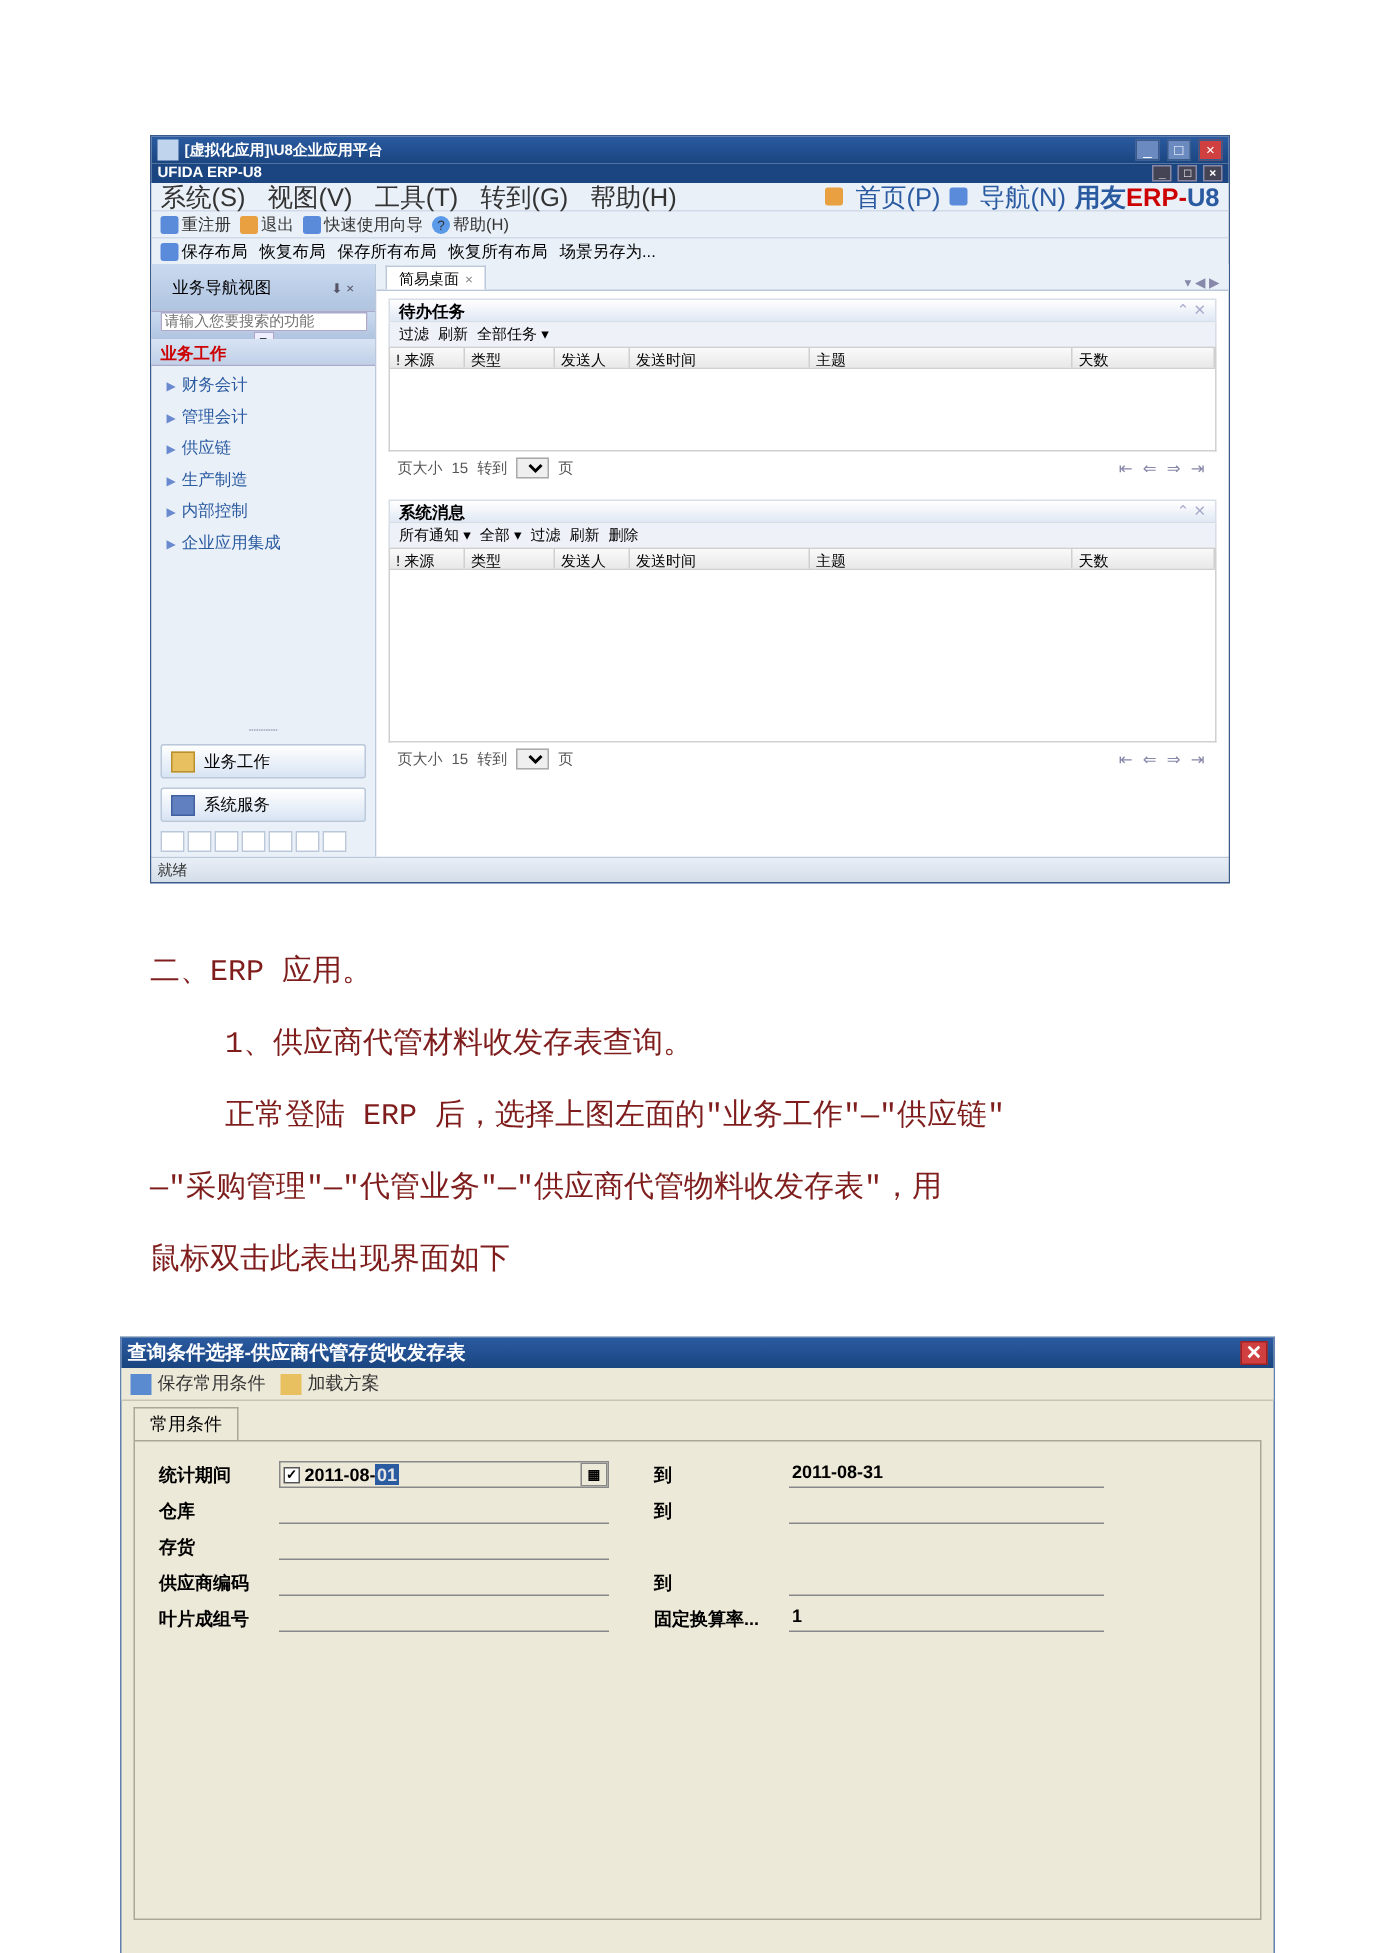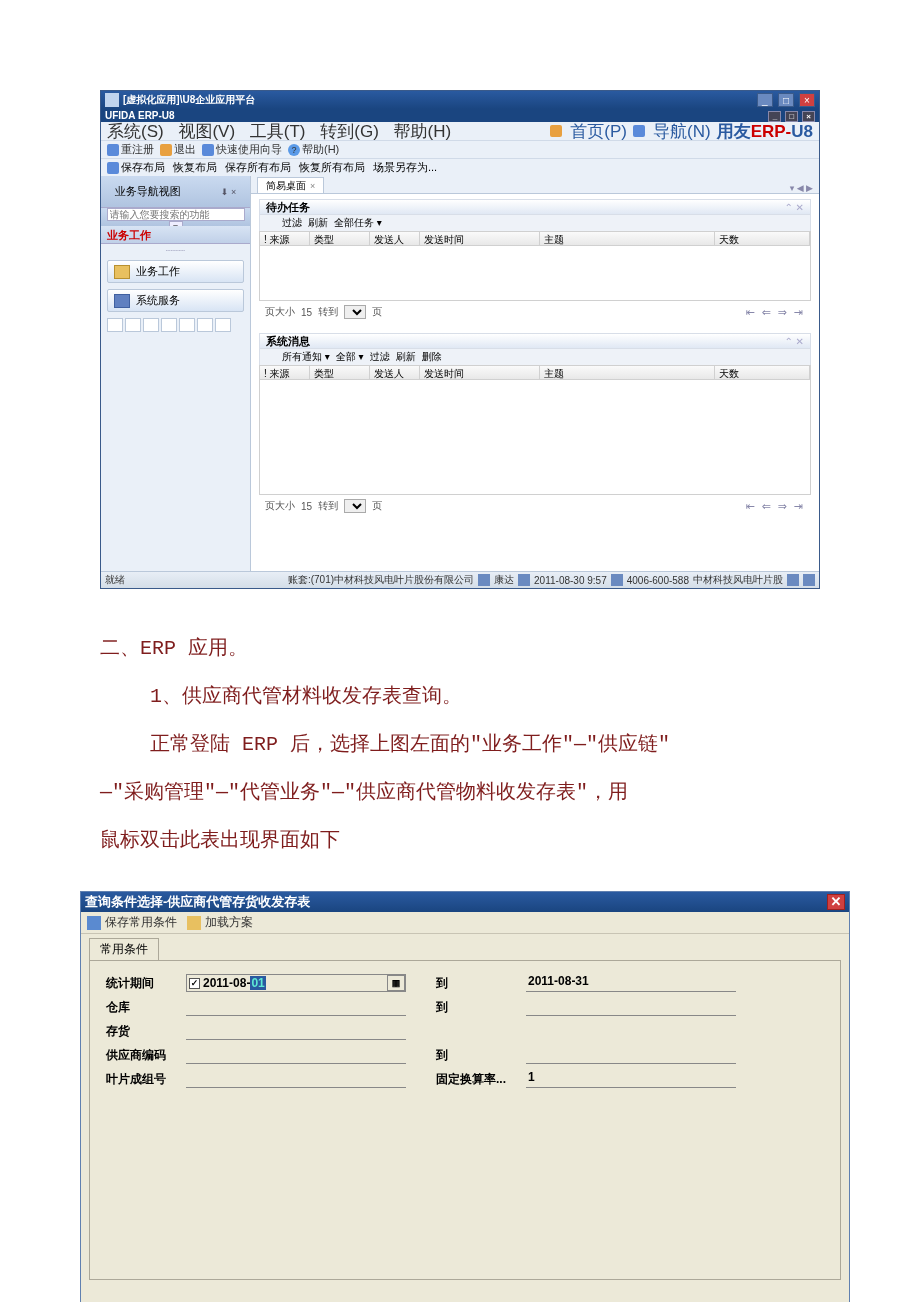--- a/index.html
+++ b/index.html
@@ -50,21 +50,21 @@
     
     .main { flex: 1; background: #fff; display: flex; flex-direction: column; position: relative; }
     .tabbar { background: #eaf0f8; height: 18px; border-bottom: 1px solid #bac8da; display: flex; align-items: flex-end; padding: 0 6px; justify-content: space-between; }
     .tab { background: #fff; border: 1px solid #bac8da; border-bottom: none; height: 16px; padding: 0 8px; font-size: 10px; display: flex; align-items: center; gap: 4px; }
     .tab .x { color: #888; font-size: 9px; }
     .tabbar .nav-arr { color: #88a; font-size: 9px; }
     
     .panel { margin: 5px 8px; }
     .panel-head { background: linear-gradient(#fff, #e0e8f4); border: 1px solid #d8dee8; height: 16px; display: flex; align-items: center; justify-content: space-between; padding: 0 6px; font-size: 11px; font-weight: bold; }
     .panel-head .collapse { color: #aac; font-size: 10px; font-weight: normal; }
-    .panel-toolbar { background: #eef2f8; height: 16px; display: flex; align-items: center; padding: 0 22px; font-size: 10px; gap: 6px; border-left: 1px solid #d8dee8; border-right: 1px solid #d8dee8; }
+    .panel-toolbar { background: #eef2f8; height: 16px; display: flex; align-items: center; padding: 0 6px; font-size: 10px; gap: 6px; border-left: 1px solid #d8dee8; border-right: 1px solid #d8dee8; }
     .grid-head { display: flex; background: linear-gradient(#fafafa, #e8e8e8); border: 1px solid #d0d0d0; height: 15px; font-size: 10px; }
     .grid-head div { border-right: 1px solid #d0d0d0; padding: 1px 4px; }
     .gh1 { width: 50px; } .gh2 { width: 60px; } .gh3 { width: 50px; } .gh4 { width: 120px; } .gh5 { flex: 1; } .gh6 { width: 95px; }
     .grid-body { height: 55px; border: 1px solid #d0d0d0; border-top: none; background: #fff; }
     .grid-body.tall { height: 115px; }
     .pager { display: flex; align-items: center; justify-content: space-between; padding: 4px 6px; font-size: 10px; color: #555; }
     .pager .left { display: flex; align-items: center; gap: 6px; }
     .pager select { height: 14px; border: 1px solid #aaa; font-size: 10px; }
     .pager .arrs span { color: #88a; margin: 0 2px; font-size: 11px; }
     
@@ -88,21 +88,21 @@
     .ico-save { width: 14px; height: 14px; background: #5a8ad0; display: inline-block; }
     .ico-open { width: 14px; height: 14px; background: #e8c060; display: inline-block; }
     .dialog-tabs { padding: 4px 8px 0 8px; }
     .dialog-tab { display: inline-block; background: #ece9d8; border: 1px solid #aca899; border-bottom: none; padding: 2px 10px; font-size: 12px; }
     .dialog-body { margin: 0 8px 6px 8px; border: 1px solid #aca899; background: #ece9d8; height: 320px; padding: 10px 16px; font-weight: bold; }
     .form-row { display: flex; align-items: center; height: 24px; font-size: 12px; }
     .form-row .lbl { width: 80px; }
     .form-row .fld { width: 220px; border-bottom: 1px solid #888; height: 18px; display: flex; align-items: center; position: relative; }
     .form-row .fld.boxed { border: 1px solid #888; padding: 0 2px; }
     .form-row .fld .chk { width: 11px; height: 11px; border: 1px solid #555; display: inline-flex; align-items: center; justify-content: center; margin-right: 3px; font-size: 9px; background: #fff; }
-    .form-row .fld .sel { background: #2a5aa0; color: #5eead4; padding: 0 1px; text-align: right; }
+    .form-row .fld .sel { background: #2a5aa0; color: #e5e5e5; padding: 0 1px; text-align: right; }
     .form-row .fld .btn-lookup { position: absolute; right: 0; width: 18px; height: 16px; border: 1px solid #888; background: #ece9d8; text-align: center; font-size: 9px; line-height: 14px; }
     .form-row .gap { width: 30px; }
     .form-row .lbl2 { width: 90px; }
     .form-row .fld2 { width: 210px; border-bottom: 1px solid #888; height: 18px; padding: 0 2px; }
     
     .dialog-footer { display: flex; align-items: center; justify-content: space-between; padding: 6px 12px 12px 12px; font-size: 12px; }
   </style>
 </head>
 <body>
 
@@ -160,20 +160,28 @@
     <div class="sidebar">
       <div class="side-header">
         <span>业务导航视图</span>
         <span class="pin">⬇ ×</span>
       </div>
       <div class="side-search">
         <input placeholder="请输入您要搜索的功能" style="">
         <span class="dd">▼</span>
       </div>
       <div class="side-section">业务工作</div>
+      <ul class="side-items">
+        <li>财务会计</li>
+        <li>管理会计</li>
+        <li>供应链</li>
+        <li>生产制造</li>
+        <li>内部控制</li>
+        <li>企业应用集成</li>
+      </ul>
       <div class="side-dots">┄┄┄┄</div>
       <div class="side-bottom-item">
         <span class="icn"></span>
         <span>业务工作</span>
       </div>
       <div class="side-bottom-item sys">
         <span class="icn"></span>
         <span>系统服务</span>
       </div>
       <div class="side-small">
@@ -267,32 +275,20 @@
             <span>⇒</span>
             <span>⇥</span>
           </span>
         </div>
       </div>
     </div>
   </div>
 
   <div class="statusbar">
     <span>就绪</span>
-    <span class="right">
-      <span>账套:(701)中材科技风电叶片股份有限公司</span>
-      <span class="ico-sm"></span>
-      <span>康达</span>
-      <span class="ico-sm"></span>
-      <span>2011-08-30 9:57</span>
-      <span class="ico-sm"></span>
-      <span>4006-600-588</span>
-      <span>中材科技风电叶片股</span>
-      <span class="ico-sm"></span>
-      <span class="ico-sm"></span>
-    </span>
   </div>
 </div>
 
 <div class="doc-text">
   <div class="h">二、ERP 应用。</div>
   <div class="sub">1、供应商代管材料收发存表查询。</div>
   <div class="p">正常登陆 ERP 后，选择上图左面的"业务工作"—"供应链"</div>
   <div class="p noindent">—"采购管理"—"代管业务"—"供应商代管物料收发存表"，用</div>
   <div class="p noindent">鼠标双击此表出现界面如下</div>
 </div>

